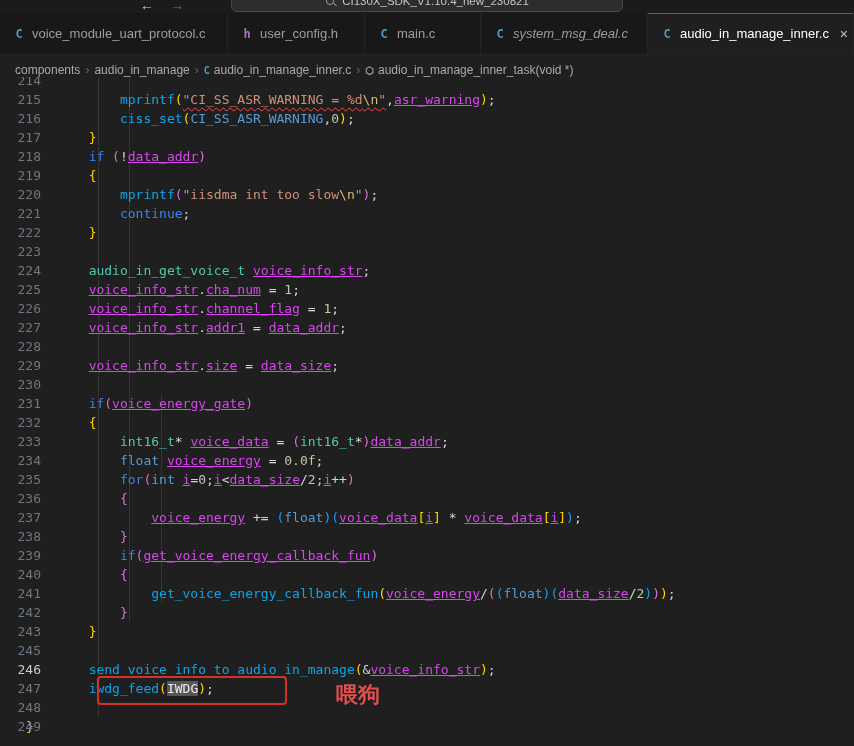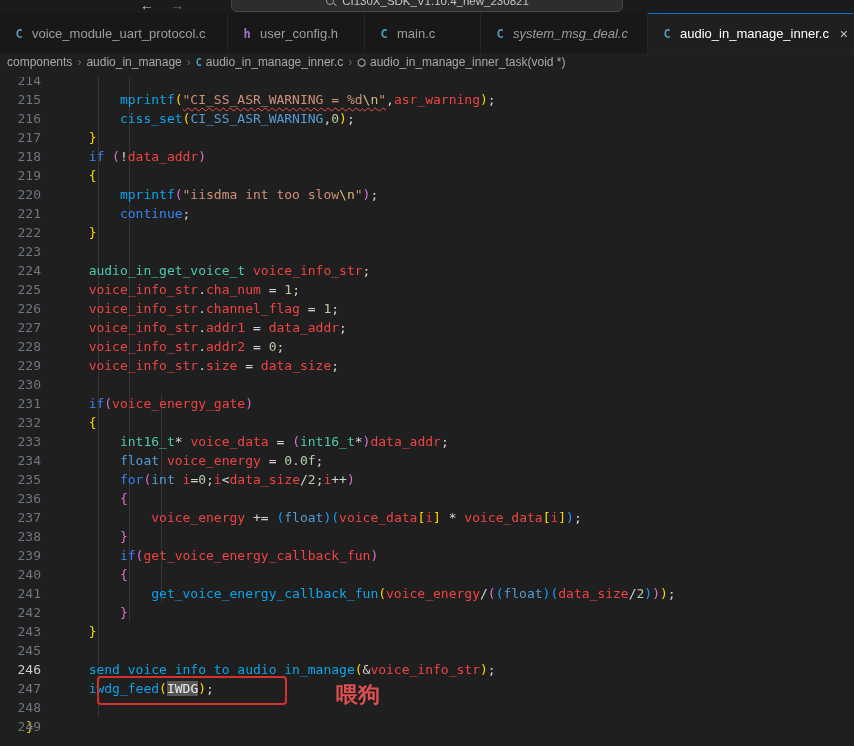--- a/index.html
+++ b/index.html
@@ -35,40 +35,40 @@
   .tab:nth-child(3){width:116px;}
   .tab:nth-child(4){width:167px;}
   .tab:nth-child(5){flex:1 1 auto;}
   .tab.active{background:#1f1f1f;color:#ffffff;}
   .tab.active::before{content:"";position:absolute;top:0;left:0;right:0;height:1px;background:#0078d4;}
   .file-icon{width:14px;flex:none;font-weight:700;font-size:12px;text-align:center;font-family:"DejaVu Sans Mono",monospace;}
   .tab-label{white-space:nowrap;}
   .tab-label.italic{font-style:italic;}
   .tab-close{margin-left:auto;color:#c5c5c5;font-size:14px;width:18px;height:18px;line-height:18px;text-align:center;border-radius:3px;flex:none;}
   
-  .breadcrumb{height:22px;background:#1f1f1f;display:flex;align-items:flex-start;padding-left:7px;font-size:12px;color:#a9a9a9;}
+  .breadcrumb{height:22px;background:#1f1f1f;display:flex;align-items:flex-end;padding-left:15px;font-size:12px;color:#a9a9a9;}
   .bc-item{display:flex;align-items:center;gap:4px;cursor:pointer;white-space:nowrap;}
   .bc-sep{color:#686868;margin:0 5px;}
   .bc-icon{font-size:10px;font-weight:700;font-family:"DejaVu Sans Mono",monospace;}
   
   .editor{
     position:absolute;top:77px;left:0;right:0;bottom:0;background:#1f1f1f;overflow:hidden;
     font-family:"DejaVu Sans Mono","Liberation Mono",monospace;font-size:13px;
   }
   .guide{position:absolute;width:1px;background:#343434;z-index:1;}
   .code{margin-top:-6px;position:relative;z-index:2;}
   .code-line{display:flex;height:19px;line-height:19px;flex-direction:column;}
   .line-num{width:41px;flex:none;text-align:right;color:#6e7681;user-select:none;}
   .line-num.active{color:#cccccc;}
   .line-text{padding-left:26px;white-space:pre;color:#d4d4d4;}
   .t-fn{color:#0ea5e9;}
   .t-kw{color:#3b82f6;}
   .t-ty{color:#569cd6;}
   .t-tt{color:#4ec9b0;}
-  .t-var{color:#ef4444;}
+  .t-var{color:#d946ef;text-decoration:underline;}
   .t-str{color:#ce9178;}
   .t-esc{color:#d7ba7d;}
   .t-strE{color:#ce9178;text-decoration:underline wavy #f14c4c;text-decoration-thickness:1px;text-underline-offset:3px;}
   .t-escE{color:#d7ba7d;text-decoration:underline wavy #f14c4c;text-decoration-thickness:1px;text-underline-offset:3px;}
   .t-num{color:#b5cea8;}
   .t-op{color:#d4d4d4;}
   .t-b1{color:#ffd700;}
   .t-b2{color:#da70d6;}
   .t-b3{color:#179fff;}
   .t-sel{color:#ececec;background:#565656;}
@@ -191,21 +191,20 @@
       <div class="code-line">
         <div class="line-num">225</div>
         <div class="line-text"><span class="t-ws">        </span><span class="t-var">voice_info_str</span><span class="t-op">.</span><span class="t-var">channel_flag</span><span class="t-op"> = </span><span class="t-num">1</span><span class="t-op">;</span></div>
       </div>
       <div class="code-line">
         <div class="line-num">226</div>
         <div class="line-text"><span class="t-ws">        </span><span class="t-var">voice_info_str</span><span class="t-op">.</span><span class="t-var">addr1</span><span class="t-op"> = </span><span class="t-var">data_addr</span><span class="t-op">;</span></div>
       </div>
       <div class="code-line">
         <div class="line-num">227</div>
-        <div class="line-text"><span class="t-ws">        </span><span class="t-var">voice_info_str</span><span class="t-op">.</span><span class="t-var">addr2</span><span class="t-op"> = </span><span class="t-num">0</span><span class="t-op">;</span></div>
       </div>
       <div class="code-line">
         <div class="line-num">228</div>
         <div class="line-text"><span class="t-ws">        </span><span class="t-var">voice_info_str</span><span class="t-op">.</span><span class="t-var">size</span><span class="t-op"> = </span><span class="t-var">data_size</span><span class="t-op">;</span></div>
       </div>
       <div class="code-line">
         <div class="line-num">229</div>
         <div class="line-text"></div>
       </div>
       <div class="code-line">

